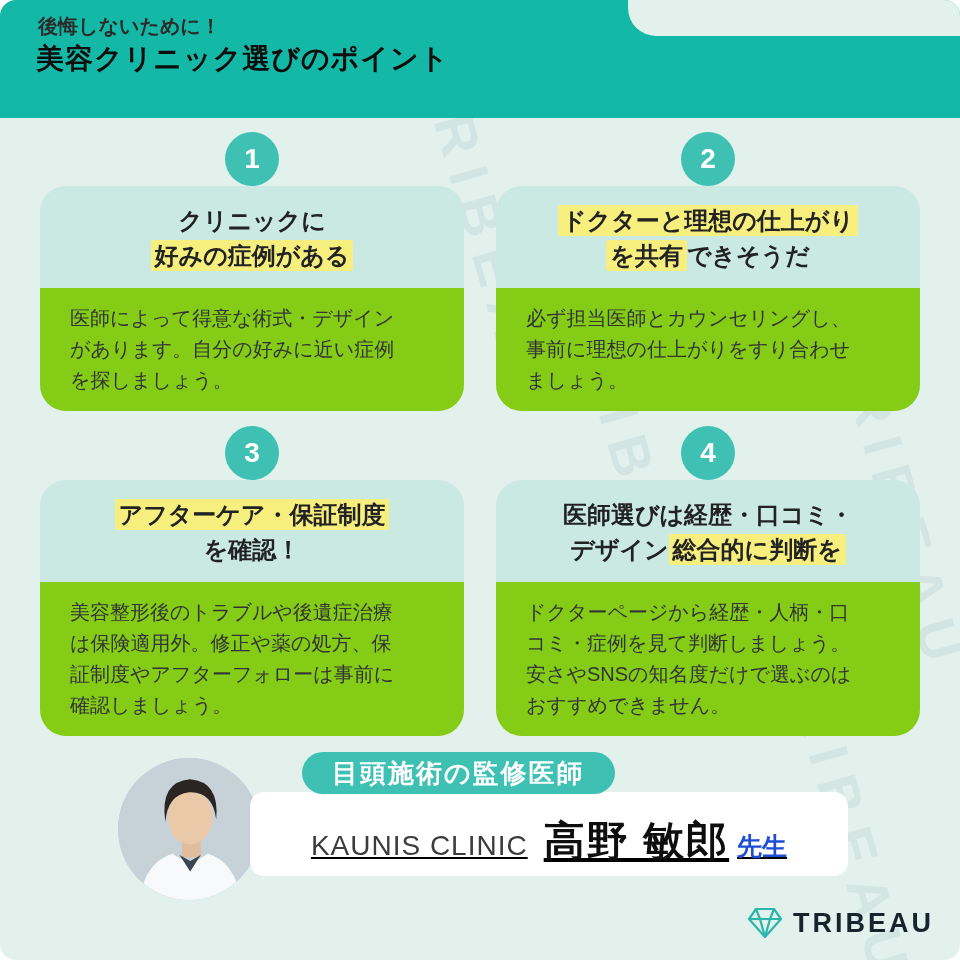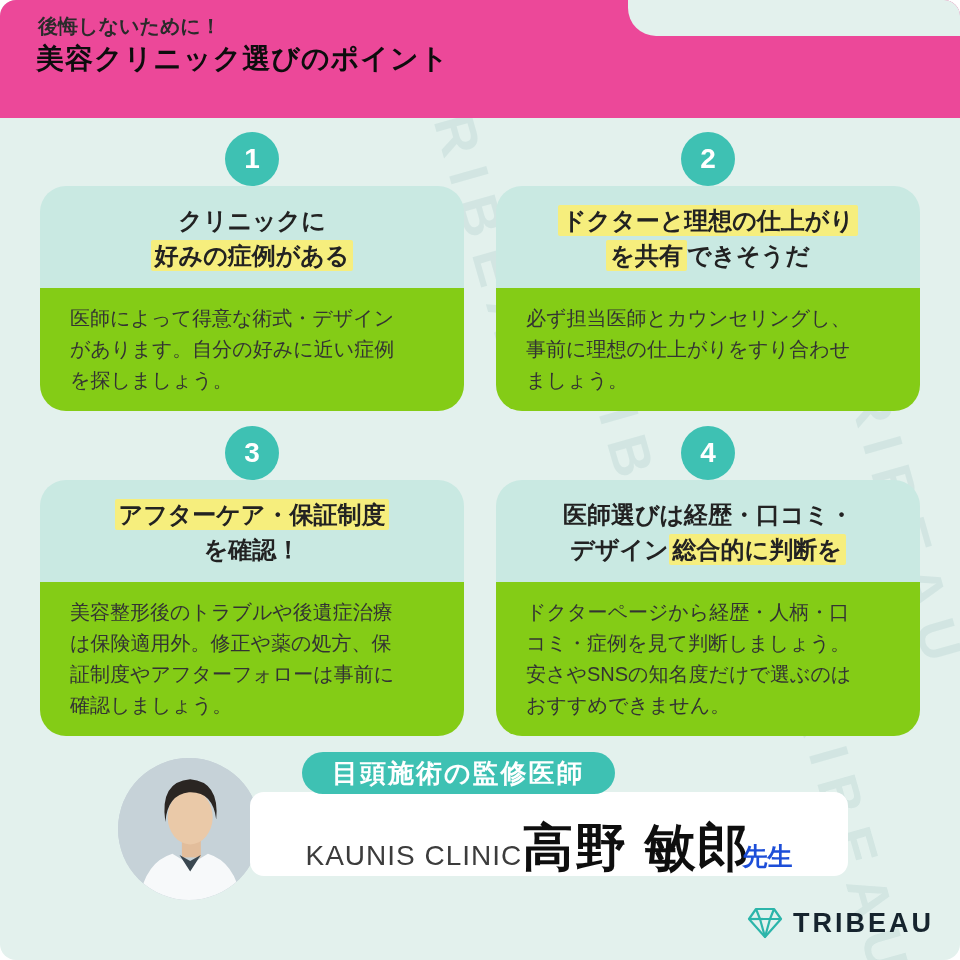--- a/index.html
+++ b/index.html
@@ -23,21 +23,21 @@
     position:absolute; z-index:0; white-space:nowrap;
     font-size:56px; font-weight:700; letter-spacing:14px;
     color:#6fa3a3; opacity:0.14;
     transform:rotate(74deg); transform-origin:left top;
   }
   .wm1 { left:470px; top:60px; }
   .wm2 { left:620px; top:300px; }
   .wm3 { left:884px; top:330px; }
   .wm4 { left:830px; top:640px; }
   
-  .header { position:absolute; top:0; left:0; width:960px; height:118px; background:#ec4899; z-index:1; }
+  .header { position:absolute; top:0; left:0; width:960px; height:118px; background:#14b8a6; z-index:1; }
   .notch { position:absolute; top:0; right:0; width:332px; height:36px; background:var(--mint); border-radius:0 0 0 28px; }
   .tagline { position:absolute; left:38px; top:13px; font-size:20px; font-weight:700; color:#2b2b2b; }
   .page-title { position:absolute; left:36px; top:40px; font-size:28px; font-weight:800; color:var(--ink); letter-spacing:1px; }
   
   .card { position:absolute; width:424px; display:flex; flex-direction:column; z-index:1; }
   .card1 { left:40px;  top:186px; height:220px; }
   .card2 { left:496px; top:186px; height:220px; }
   .card3 { left:40px;  top:480px; height:256px; }
   .card4 { left:496px; top:480px; height:256px; }
   .num {
@@ -69,24 +69,24 @@
     position:absolute; left:302px; top:752px; height:42px;
     display:flex; align-items:center; padding:0 30px;
     background:var(--teal); color:#ffffff;
     font-size:26px; font-weight:700; letter-spacing:2px;
     border-radius:22px; z-index:4;
   }
   .doctor-card {
     position:absolute; left:250px; top:792px; width:598px; height:84px;
     background:#ffffff; border-radius:14px; z-index:3;
     display:flex; align-items:baseline; justify-content:center;
-    padding-top:22px;
+    gap:16px; padding-top:22px;text-decoration:underline;
   }
   .clinic { font-size:28px; color:#3c3c3c; letter-spacing:1px; }
-  .dname { font-size:51px; font-weight:800; color:#0e0e0e; letter-spacing:2px; }
+  .dname { font-size:41px; font-weight:800; color:#0e0e0e; letter-spacing:2px; }
   .honorific { font-size:25px; font-weight:700; color:#1d4ed8; margin-left:-8px; }
   
   .logo { position:absolute; right:26px; top:906px; display:flex; align-items:center; gap:10px; z-index:1; }
   .logo-text { font-size:27px; font-weight:700; letter-spacing:3px; color:var(--logo-ink); }
 </style>
 </head>
 <body>
 
 <div class="page">
 

